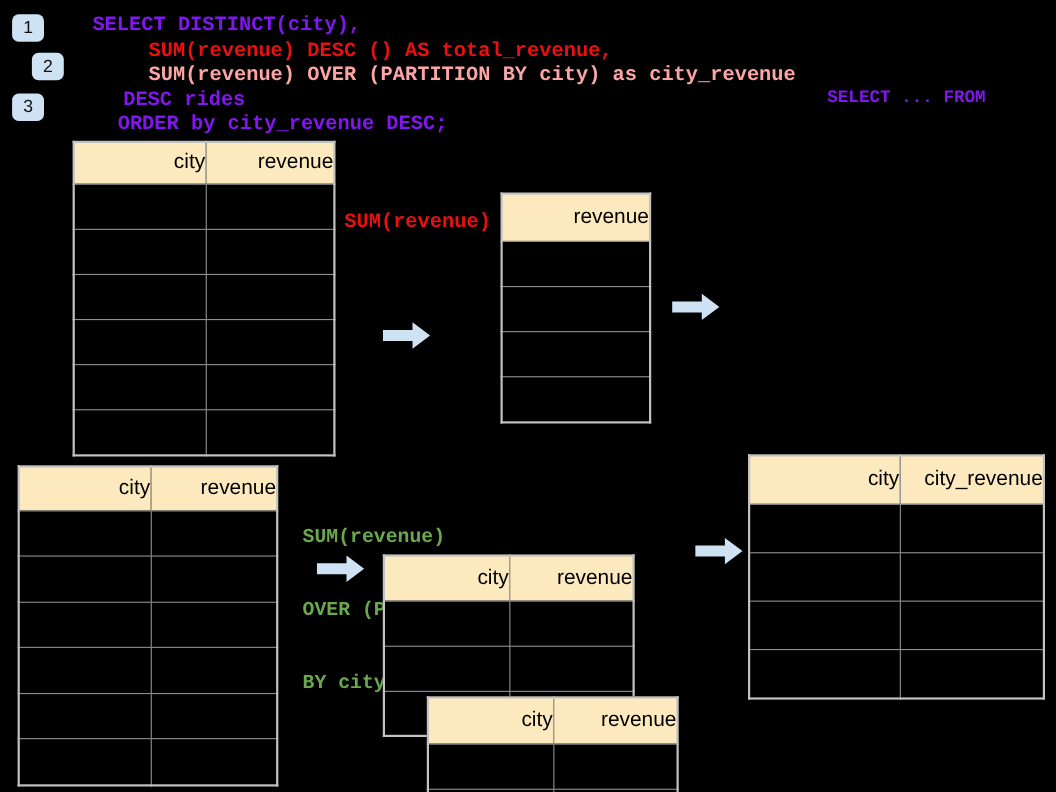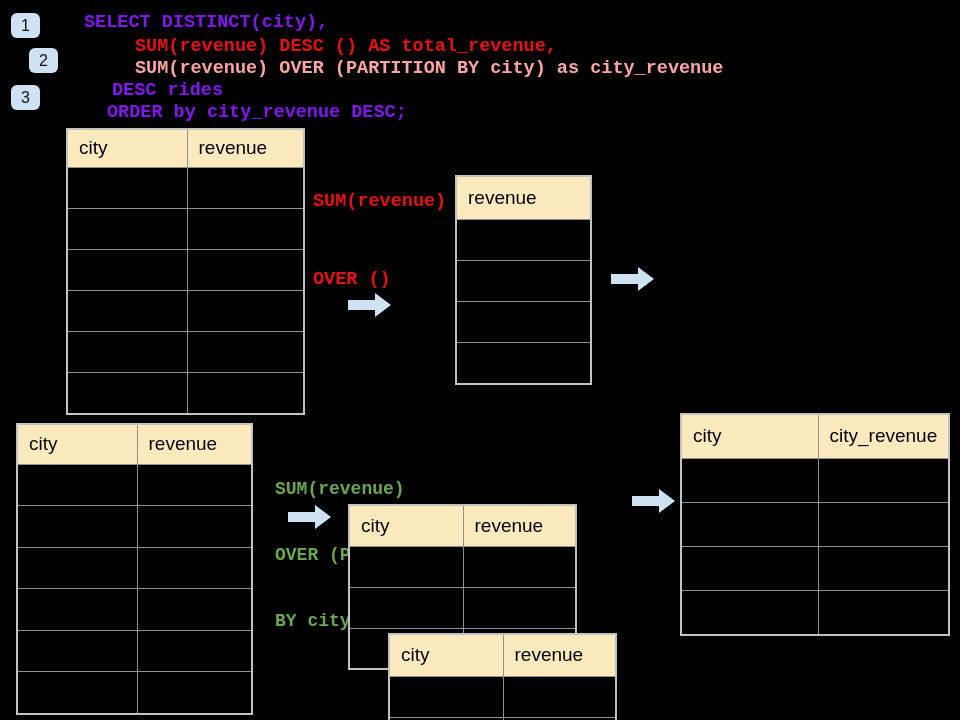--- a/index.html
+++ b/index.html
@@ -68,21 +68,21 @@
     border:2px solid #c2c2c2;
   }
   table.tbl th, table.tbl td{
     border:1px solid #8f8f8f;
     padding:0;
   }
   table.tbl th{
     background:#fce9bd;
     color:#000;
     font:400 19px "Liberation Sans",sans-serif;
-    text-align:left;
+    text-align:right;
     padding-left:11px;
     vertical-align:middle;
     font-weight:400;
   }
   .t-source-top{left:66px;top:128px;width:239px}
   .t-source-top tr.hr{height:38px}
   .t-source-top tr.br{height:41.2px}
   .t-source-top col.c1{width:120px}
 
   .t-total{left:455px;top:175px;width:137px}
@@ -123,25 +123,25 @@
 <div class="badge b2">2</div>
 <div class="badge b3">3</div>
 
 <div class="codeline purple l1">SELECT DISTINCT(city),</div>
 <div class="codeline red l2">SUM(revenue) DESC () AS total_revenue,</div>
 <div class="codeline green l3">SUM(revenue) OVER (PARTITION BY city) as city_revenue</div>
 <div class="codeline purple l4">DESC rides</div>
 <div class="codeline purple l5">ORDER by city_revenue DESC;</div>
 
 <div class="side-note">
+  <div>SELECT ... FROM</div>
 </div>
 
 <div class="ann-red">
   <div>SUM(revenue)</div>
-  <div>OVER ()</div>
 </div>
 
 <div class="ann-green">
   <div>SUM(revenue)</div>
   <div>OVER (PARTITION</div>
   <div>BY city)</div>
 </div>
 
 <table class="tbl t-source-top">
   <colgroup>

